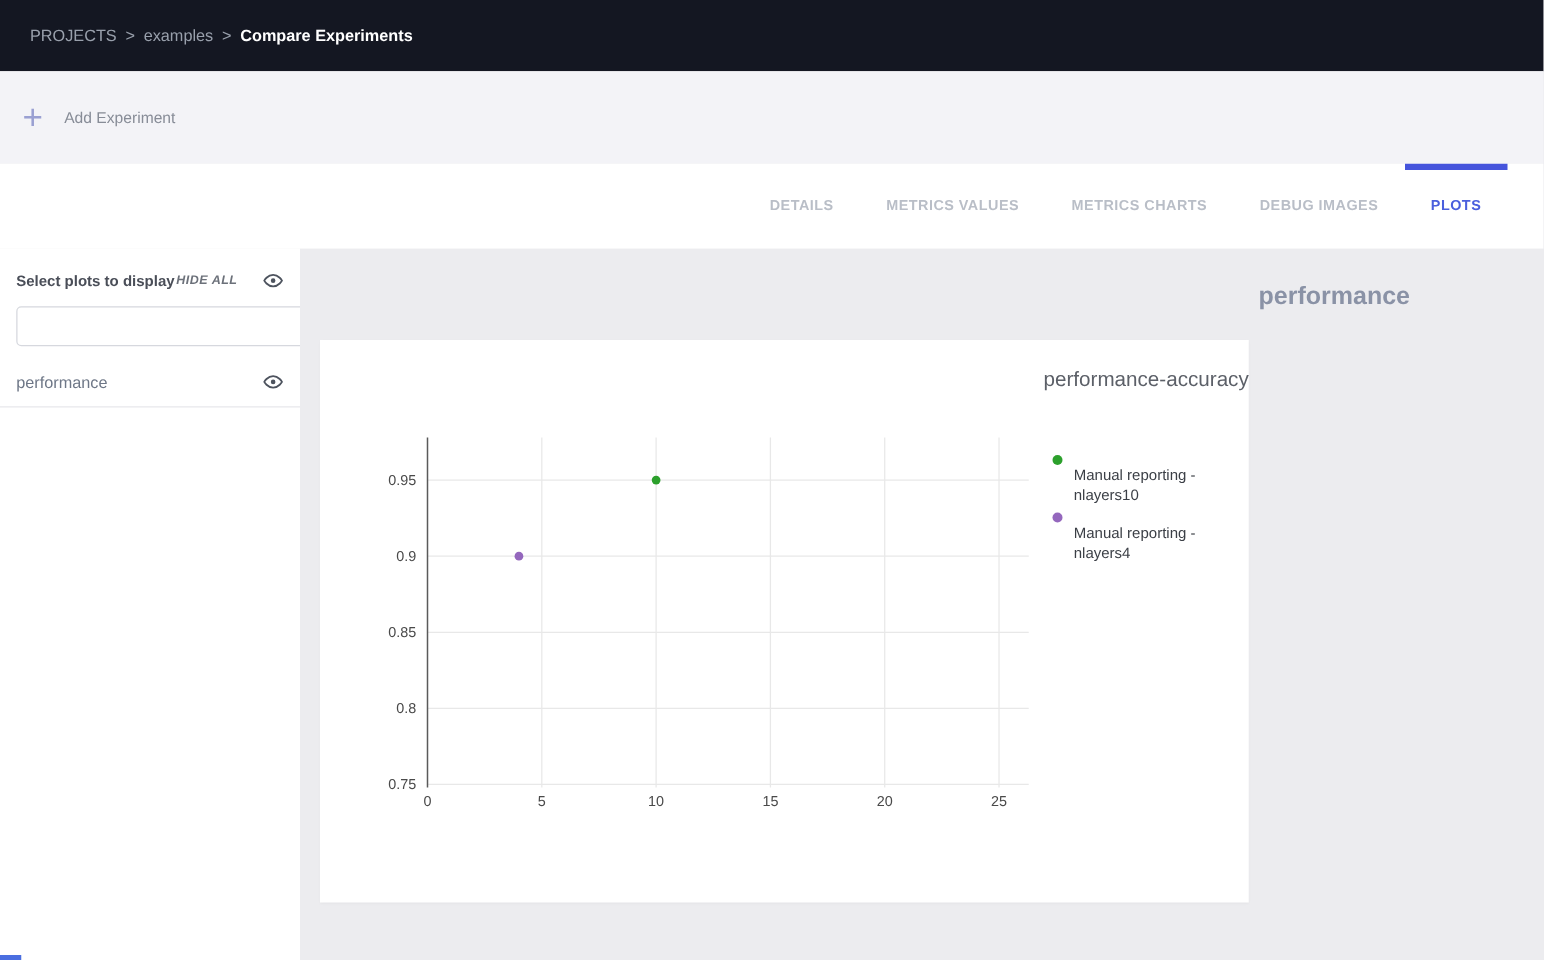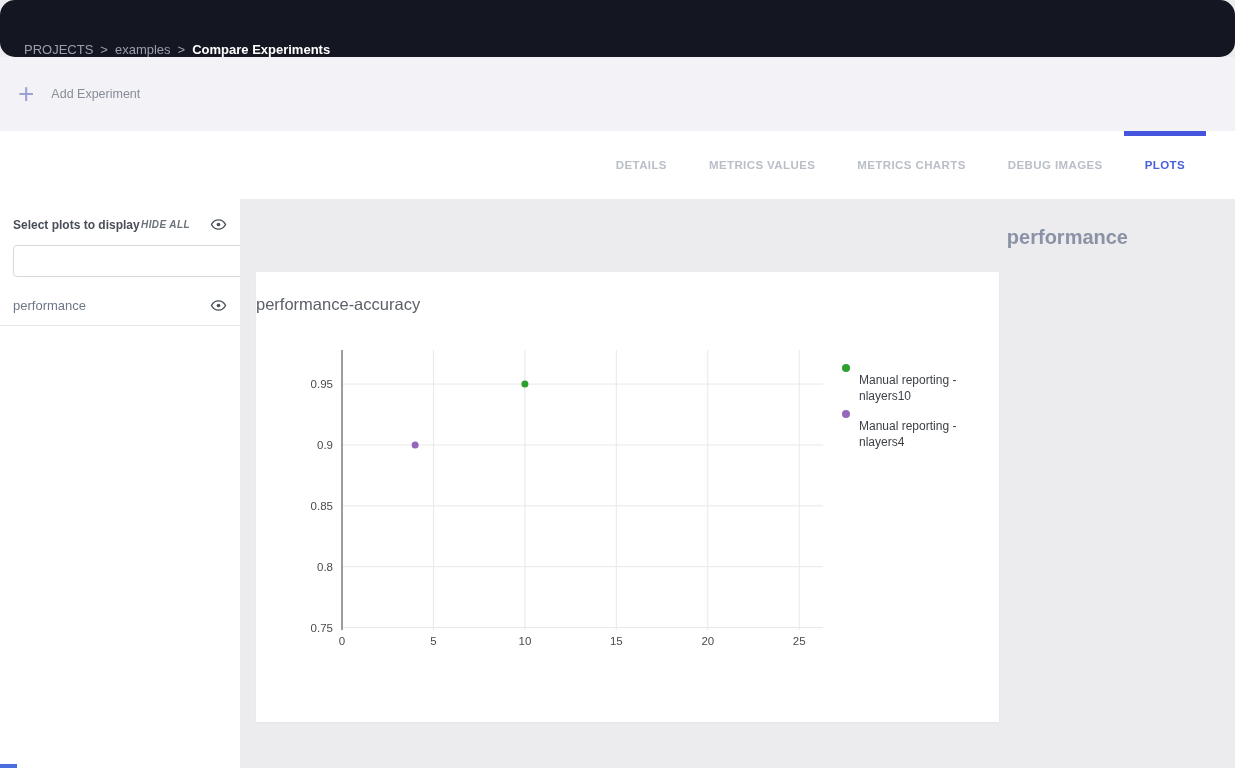--- a/index.html
+++ b/index.html
@@ -1,21 +1,21 @@
 <!DOCTYPE html>
 <html><head>
 <meta charset="utf-8">
 <style>
   * { margin:0; padding:0; box-sizing:border-box; }
   html,body { background:#ececef; }
   body { font-family:"Liberation Sans", sans-serif; }
   .page { width:1235px; height:768px; background:#ececef; overflow:hidden; position:relative; display:flex; flex-direction:column; }
 
   
-  .topbar { height:57px; background:#141722; display:flex; align-items:flex-end; padding:0 24px; flex:none;border-radius:15px; }
+  .topbar { height:57px; background:#141722; display:flex; align-items:center; padding:0 24px; flex:none; }
   .breadcrumb { font-size:13px; color:#99a0ac; display:flex; gap:7px; align-items:center; }
   .breadcrumb .crumb { cursor:pointer; }
   .breadcrumb .current { color:#ffffff; font-weight:700; }
 
   
   .addbar { height:74px; background:#f3f3f7; display:flex; align-items:center; flex:none; }
   .add-btn { display:flex; align-items:center; gap:17px; margin-left:18px; background:none; border:none; cursor:pointer; font-family:inherit; }
   .plus-icon { font-size:28px; font-weight:400; color:#9aa0d2; line-height:1; }
   .add-label { font-size:12.5px; color:#878c97; }
 
@@ -38,21 +38,21 @@
   .eye { width:17px; height:17px; color:#4d535e; flex:none; }
   .search-input { display:block; width:278px; margin:12px 13px 0 13px; height:32px; border:1px solid #d6d8de; border-radius:4px; padding:0 10px; font-size:13px; color:#555; outline:none; background:#fff; }
   .plot-list { margin-top:9px; }
   .plot-list-item { display:flex; align-items:center; justify-content:space-between; padding:11px 13px; border-bottom:1px solid #e7e8ec; cursor:pointer; }
   .plot-list-label { font-size:13px; color:#6e7787; }
 
   
   .main { flex:1; position:relative; background:#ececef; overflow:hidden; }
   .group-title { position:absolute; top:27px; right:107px; font-size:20px; font-weight:700; color:#8a92a6; }
   .plot-card { position:absolute; top:73px; left:16px; width:743px; height:450px; background:#ffffff; box-shadow:0 1px 2px rgba(0,0,0,0.03); }
-  .plot-title { padding-top:23px; text-align:left; font-size:16.5px; color:#5c6068; }
+  .plot-title { padding-top:23px; text-align:right; font-size:16.5px; color:#5c6068; }
   #chart-svg { position:absolute; top:0; left:0; }
   .legend { position:absolute; left:586px; top:88px; z-index:1; }
   .legend-item { display:flex; gap:9px; margin-bottom:2px; cursor:pointer; }
   .legend-dot { width:8px; height:8px; border-radius:50%; margin-top:4px; flex:none; }
   .legend-text { font-size:12px; line-height:16px; color:#3b3f46;margin-top:12px; }
 
   
   .hscroll-thumb { position:absolute; left:0; bottom:0; width:17px; height:4px; background:#4a6ee0; }
 </style>
 </head>

